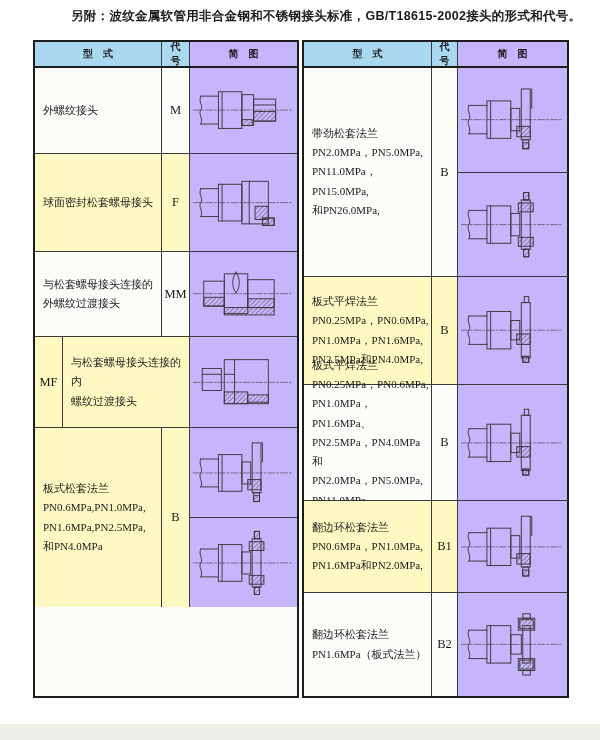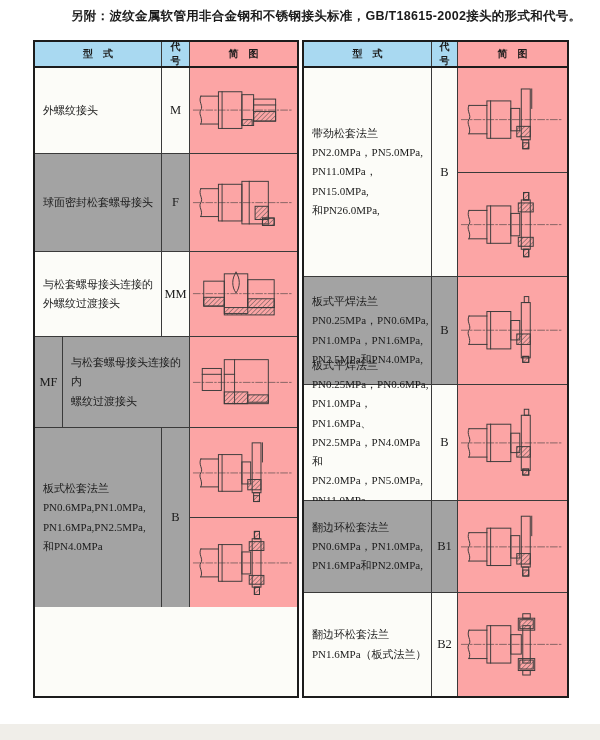--- a/index.html
+++ b/index.html
@@ -27,25 +27,25 @@
     font-family:"Liberation Serif","DejaVu Serif",serif;
     font-size:11px;line-height:1.75;white-space:pre-line;
   }
   .ccode{
     width:28px;border-right:1px solid #3a3a3a;
     display:flex;align-items:center;justify-content:center;
     font-family:"Liberation Serif","DejaVu Serif",serif;font-size:12.5px;
   }
   .tbl-right .ctype{width:128px}
   .tbl-right .ccode{width:26px}
-  .cdiag{flex:1;display:flex;flex-direction:column;background:#fca5a5}
+  .cdiag{flex:1;display:flex;flex-direction:column;background:#c4b5fd}
   .sub{flex:1;display:flex;align-items:center;justify-content:center;overflow:hidden}
   .sub + .sub{border-top:1px solid #3a3a3a}
   .hcell{justify-content:center;font-weight:bold;font-size:10px;font-family:"Liberation Sans",sans-serif;padding:12px}
-  .hl{background:#a3a3a3}
+  .hl{background:#fef9c3}
   svg.diag{width:96%;height:92%}
   svg.diag rect, svg.diag path, svg.diag line{fill:none;stroke:#3a3a3a;stroke-width:1.3;stroke-linecap:square}
   .page-edge{position:absolute;left:0;right:0;bottom:0;height:16px;background:#f0eeе9;background:#f0eee9}
 </style>
 </head>
 <body>
 
 <div class="page-title">另附：波纹金属软管用非合金钢和不锈钢接头标准，GB/T18615-2002接头的形式和代号。</div>
 
 <div class="tables">

